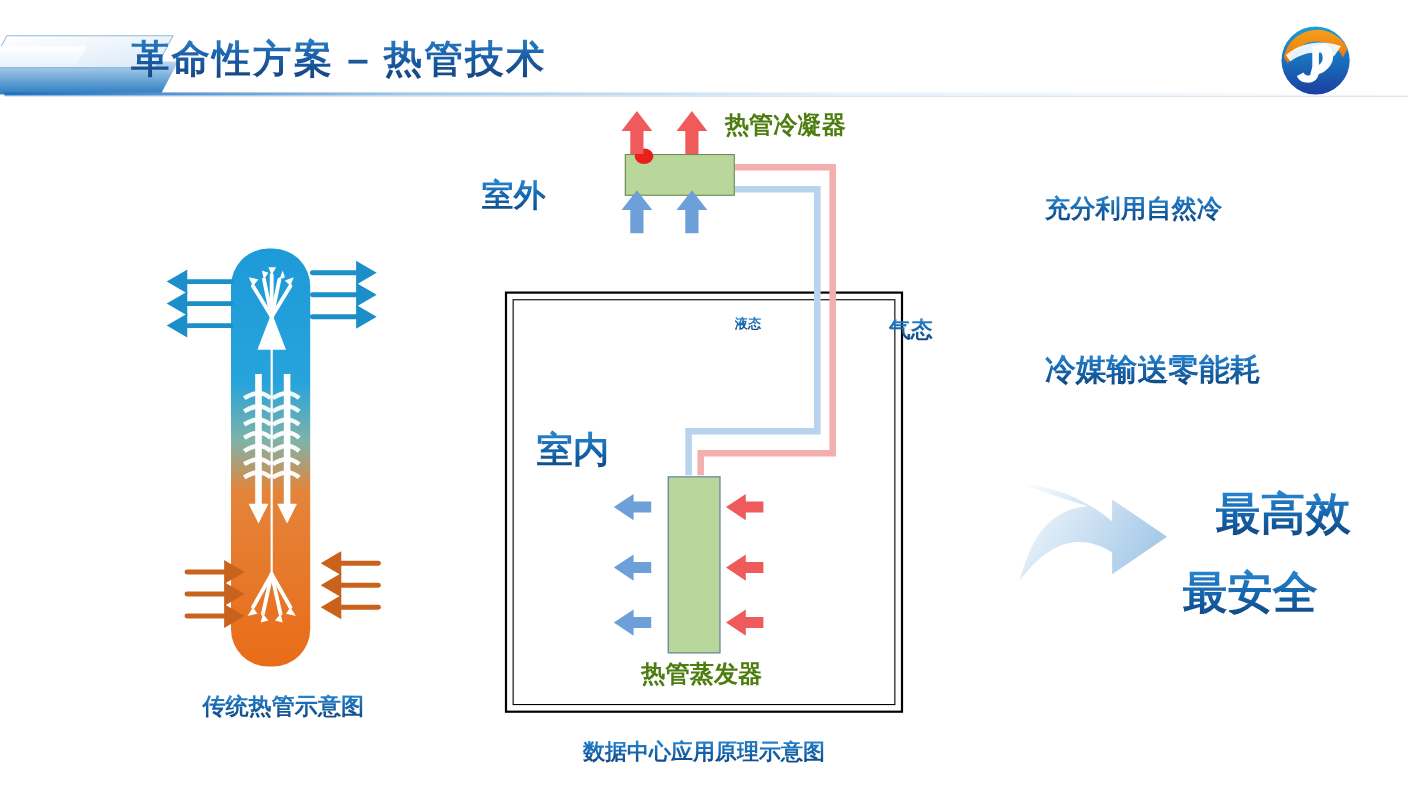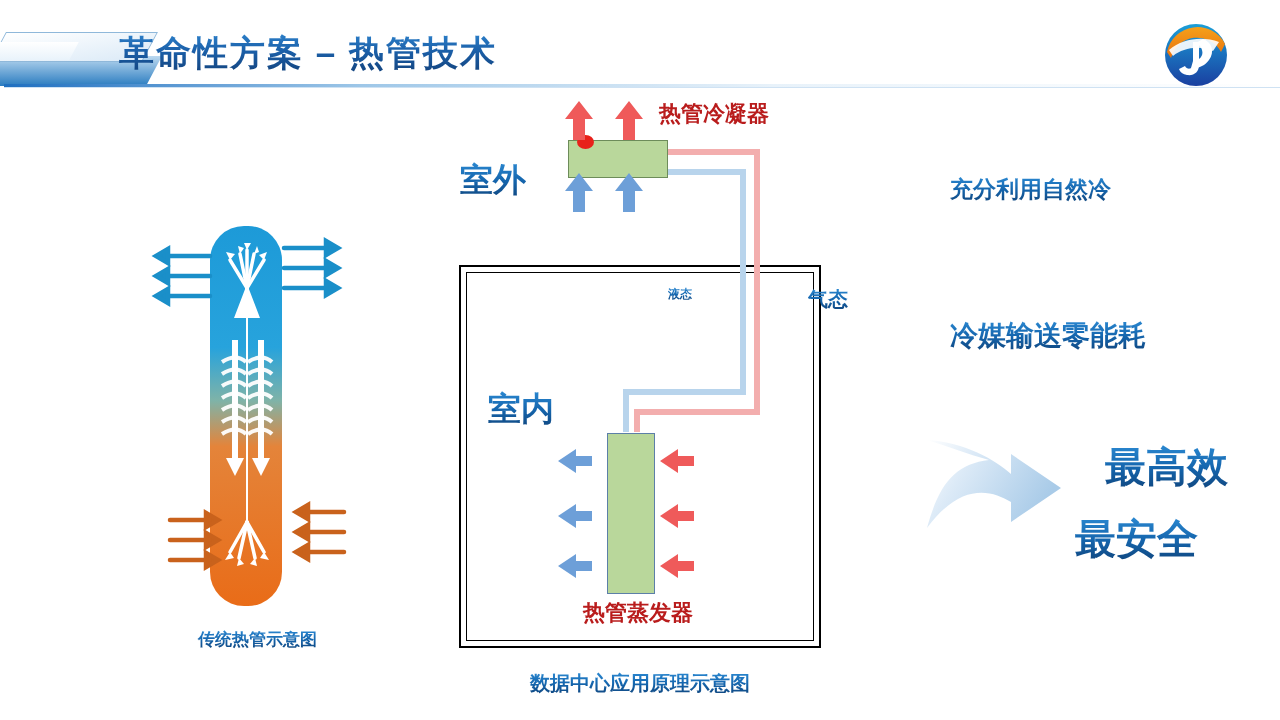--- a/index.html
+++ b/index.html
@@ -35,36 +35,36 @@
   
   #logo{position:absolute;left:1163px;top:22px;width:66px;height:66px;}
   
   .cn-blue{
     font-weight:bold;
     background:linear-gradient(to bottom,#2f8fd8 0%,#1566ae 50%,#0f3f74 100%);
     -webkit-background-clip:text;background-clip:text;
     color:#12559b;-webkit-text-fill-color:transparent;
     white-space:nowrap;
   }
-  .cn-black{font-weight:bold;color:#b91c1c;white-space:nowrap;}
+  .cn-black{font-weight:bold;color:#4d7c0f;white-space:nowrap;}
   
   #classic-pipe{position:absolute;left:148px;top:222px;width:220px;height:390px;}
   #caption-left{position:absolute;left:150px;top:628px;width:215px;text-align:center;
-     font-size:17px;}
+     font-size:21px;}
   .room-outer{position:absolute;left:459px;top:265px;width:362px;height:383px;
     border:2px solid #000;box-sizing:border-box;background:transparent;}
   .room-inner{position:absolute;left:466px;top:272px;width:348px;height:369px;
     border:1px solid #000;box-sizing:border-box;background:transparent;}
   .cond-box{position:absolute;left:568px;top:140px;width:100px;height:38px;
     background:#b9d79b;border:1px solid #6d8c5a;box-sizing:border-box;}
   .cond-reddot{position:absolute;left:577px;top:135px;width:17px;height:14px;
     background:#e8201a;border-radius:50%;}
   .evap-box{position:absolute;left:607px;top:433px;width:48px;height:161px;
     background:#b9d79b;border:1px solid #5c7fa8;box-sizing:border-box;}
-  .lbl-shiwai{position:absolute;left:460px;top:158px;font-size:33px;text-align:center;}
+  .lbl-shiwai{position:absolute;left:438px;top:158px;font-size:29px;text-align:center;}
   .lbl-shinei{position:absolute;left:488px;top:387px;font-size:33px;}
   .lbl-yetai{position:absolute;left:668px;top:286px;font-size:12px;}
   .lbl-qitai{position:absolute;left:765px;top:286px;font-size:20px;margin-left:43px;}
   .lbl-cond{position:absolute;left:659px;top:99px;font-size:22px;}
   .lbl-evap{position:absolute;left:583px;top:598px;font-size:22px;}
   #caption-center{position:absolute;left:440px;top:670px;width:400px;text-align:center;
      font-size:20px;}
   
   .r1{position:absolute;left:950px;top:174px;font-size:23px;}
   .r2{position:absolute;left:950px;top:281px;font-size:28px;margin-top:36px;}

